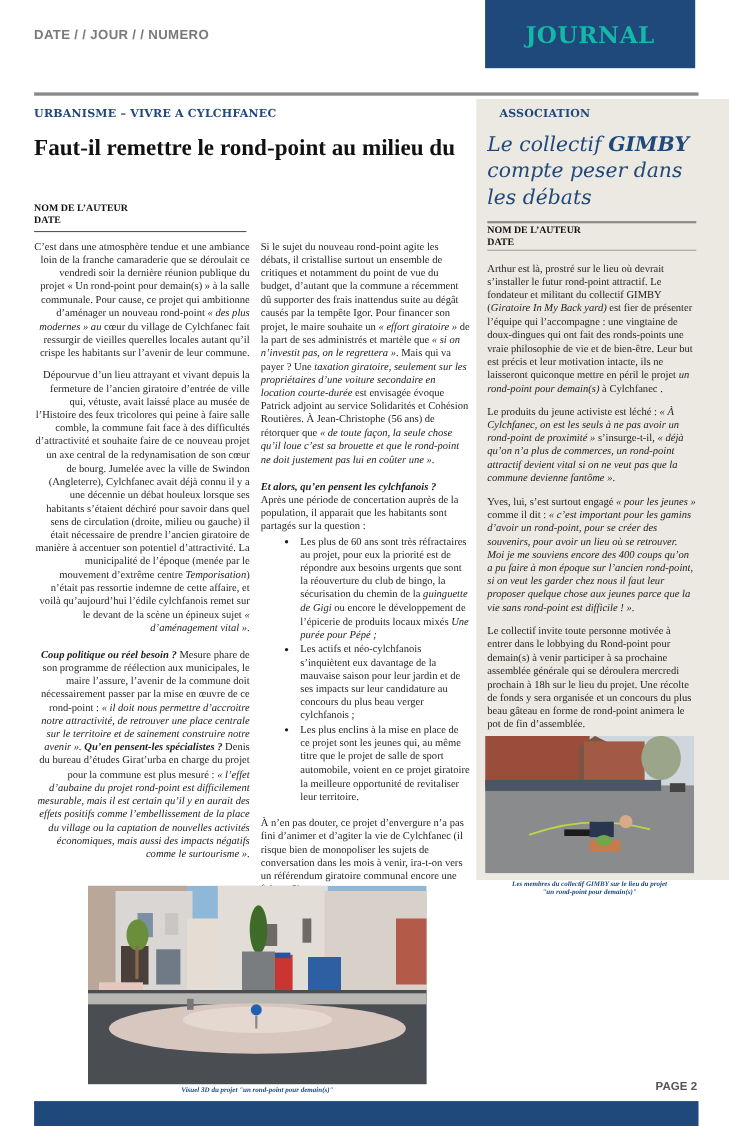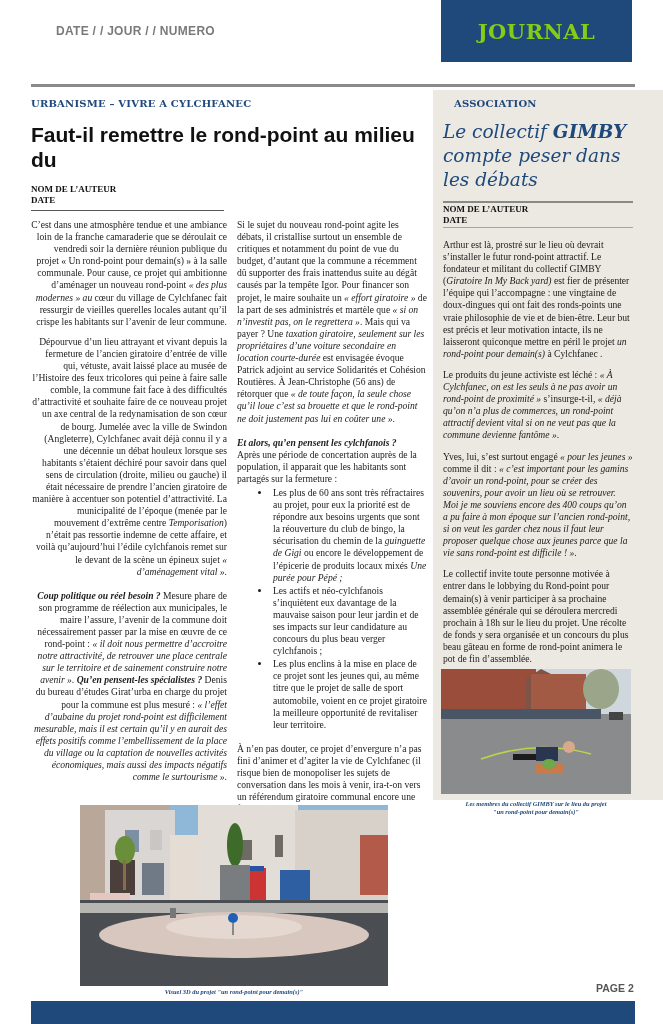--- a/index.html
+++ b/index.html
@@ -1,24 +1,24 @@
 <!DOCTYPE html>
 <html><head>
 <meta charset="utf-8">
 <style>
   html, body { margin: 0; padding: 0; }
   body { width: 663px; height: 1024px; background: #ffffff; position: relative; overflow: hidden; font-family: "Liberation Serif", serif; color: #1a1a1a; }
   .abs { position: absolute; }
-  .masthead-date { left: 31px; top: 24px; font-family: "Liberation Sans", sans-serif; font-weight: bold; font-size: 12px; color: #7a7a7a; letter-spacing: 0.3px; margin-left: 25px; }
+  .masthead-date { left: 31px; top: 24px; font-family: "Liberation Sans", sans-serif; font-weight: bold; font-size: 12px; color: #7a7a7a; letter-spacing: 0.3px; }
   .brand-box { left: 441px; top: 0; width: 191px; height: 62px; background: #1f487b; display: flex; align-items: center; justify-content: center; }
-  .brand-text { font-family: "DejaVu Serif", serif; font-weight: bold; color: #84cc16; font-size: 21px; letter-spacing: 0.5px; }
+  .brand-text { font-family: "DejaVu Serif", serif; font-weight: bold; color: #14b8a6; font-size: 21px; letter-spacing: 0.5px; }
   .top-rule { left: 31px; top: 84px; width: 604px; height: 3px; background: #8a8a8a; }
   .sidebar-bg { left: 433px; top: 90px; width: 230px; height: 710px; background: #ebe9e2; }
   .section-label { font-family: "DejaVu Serif", serif; font-weight: bold; color: #1f487b; font-size: 10px; letter-spacing: 0.2px; }
-  .main-title { left: 31px; top: 122px; width: 400px; font-family: Liberation Sans, sans-serif; font-weight: bold; font-size: 21px; line-height: 25px; color: #111; }
+  .main-title { left: 31px; top: 122px; width: 400px; font-family: Liberation Serif, serif; font-weight: bold; font-size: 21px; line-height: 25px; color: #111; }
   .byline { font-family: "Liberation Serif", serif; font-weight: bold; font-size: 9px; line-height: 11px; color: #111; }
   .rule-left { left: 31px; top: 210px; width: 193px; height: 1px; background: #555; }
   .col { font-size: 9.6px; line-height: 12.1px; color: #1c1c1c; }
   .col p { margin: 0 0 8px 0; }
   .col ul { margin: 0 0 8px 0; padding-left: 34px; }
   .col li { margin: 0 0 1px 0; padding-left: 2px; }
   i, em { font-style: italic; }
   .side-title { left: 443px; top: 120px; width: 190px; font-family: "DejaVu Serif", serif; font-style: italic; color: #1f487b; font-size: 18.5px; line-height: 24px; }
   .side-title b { font-weight: bold; }
   .side-rule1 { left: 443px; top: 201px; width: 190px; height: 2px; background: #8a8a84; }
@@ -51,21 +51,21 @@
 
 <div class="abs col" style="left:31px; top:219px; width:196px;text-align:right;">
   <p><span>C’est dans une atmosphère tendue et une ambiance loin de la franche camaraderie que se déroulait ce vendredi soir la dernière réunion publique du projet « Un rond-point pour demain(s) » à la salle communale. Pour cause, ce projet qui ambitionne d’aménager un nouveau rond-point </span><i>« des plus modernes » au</i><span> cœur du village de Cylchfanec fait ressurgir de vieilles querelles locales autant qu’il crispe les habitants sur l’avenir de leur commune.</span></p>
   <p><span>Dépourvue d’un lieu attrayant et vivant depuis la fermeture de l’ancien giratoire d’entrée de ville qui, vétuste, avait laissé place au musée de l’Histoire des feux tricolores qui peine à faire salle comble, la commune fait face à des difficultés d’attractivité et souhaite faire de ce nouveau projet un axe central de la redynamisation de son cœur de bourg. Jumelée avec la ville de Swindon (Angleterre), Cylchfanec avait déjà connu il y a une décennie un débat houleux lorsque ses habitants s’étaient déchiré pour savoir dans quel sens de circulation (droite, milieu ou gauche) il était nécessaire de prendre l’ancien giratoire de manière à accentuer son potentiel d’attractivité. La municipalité de l’époque (menée par le mouvement d’extrême centre </span><i>Temporisation</i><span>) n’était pas ressortie indemne de cette affaire, et voilà qu’aujourd’hui l’édile cylchfanois remet sur le devant de la scène un épineux sujet </span><i>« d’aménagement vital »</i><span>.</span></p>
   <p style="margin-top:12px;"><b><i>Coup politique ou réel besoin ?</i></b><span> Mesure phare de son programme de réélection aux municipales, le maire l’assure, l’avenir de la commune doit nécessairement passer par la mise en œuvre de ce rond-point : </span><i>« il doit nous permettre d’accroitre notre attractivité, de retrouver une place centrale sur le territoire et de sainement construire notre avenir ».</i><b><i> Qu’en pensent-les spécialistes ?</i></b><span> Denis du bureau d’études Girat’urba en charge du projet pour la commune est plus mesuré : </span><i>« l’effet d’aubaine du projet rond-point est difficilement mesurable, mais il est certain qu’il y en aurait des effets positifs comme l’embellissement de la place du village ou la captation de nouvelles activités économiques, mais aussi des impacts négatifs comme le surtourisme »</i><span>.</span></p>
 </div>
 
 <div class="abs col" style="left:237px; top:219px; width:190px;">
   <p><span>Si le sujet du nouveau rond-point agite les débats, il cristallise surtout un ensemble de critiques et notamment du point de vue du budget, d’autant que la commune a récemment dû supporter des frais inattendus suite au dégât causés par la tempête Igor. Pour financer son projet, le maire souhaite un </span><i>« effort giratoire »</i><span> de la part de ses administrés et martèle que </span><i>« si on n’investit pas, on le regrettera »</i><span>. Mais qui va payer ? Une </span><i>taxation giratoire, seulement sur les propriétaires d’une voiture secondaire en location courte-durée</i><span> est envisagée évoque Patrick adjoint au service Solidarités et Cohésion Routières. À Jean-Christophe (56 ans) de rétorquer que </span><i>« de toute façon, la seule chose qu’il loue c’est sa brouette et que le rond-point ne doit justement pas lui en coûter une »</i><span>.</span></p>
   <p style="margin-top:12px; margin-bottom:0;"><b><i>Et alors, qu’en pensent les cylchfanois ?</i></b></p>
-  <p style="margin-bottom:2px;">Après une période de concertation auprès de la population, il apparait que les habitants sont partagés sur la fermeture :</p>
+  <p style="margin-bottom:2px;">Après une période de concertation auprès de la population, il apparait que les habitants sont partagés sur la question :</p>
   <ul>
     <li><span>Les plus de 60 ans sont très réfractaires au projet, pour eux la priorité est de répondre aux besoins urgents que sont la réouverture du club de bingo, la sécurisation du chemin de la </span><i>guinguette de Gigi</i><span> ou encore le développement de l’épicerie de produits locaux mixés </span><i>Une purée pour Pépé ;</i></li>
     <li><span>Les actifs et néo-cylchfanois s’inquiètent eux davantage de la mauvaise saison pour leur jardin et de ses impacts sur leur candidature au concours du plus beau verger cylchfanois ;</span></li>
     <li><span>Les plus enclins à la mise en place de ce projet sont les jeunes qui, au même titre que le projet de salle de sport automobile, voient en ce projet giratoire la meilleure opportunité de revitaliser leur territoire.</span></li>
   </ul>
   <p style="margin-top:12px;">À n’en pas douter, ce projet d’envergure n’a pas fini d’animer et d’agiter la vie de Cylchfanec (il risque bien de monopoliser les sujets de conversation dans les mois à venir, ira-t-on vers un référendum giratoire communal encore une fois … ?).</p>
 </div>
 
 <div class="abs photo" style="left:80px; top:805px; width:308px; height:181px;">
   <svg width="308" height="181" viewBox="0 0 308 181">

